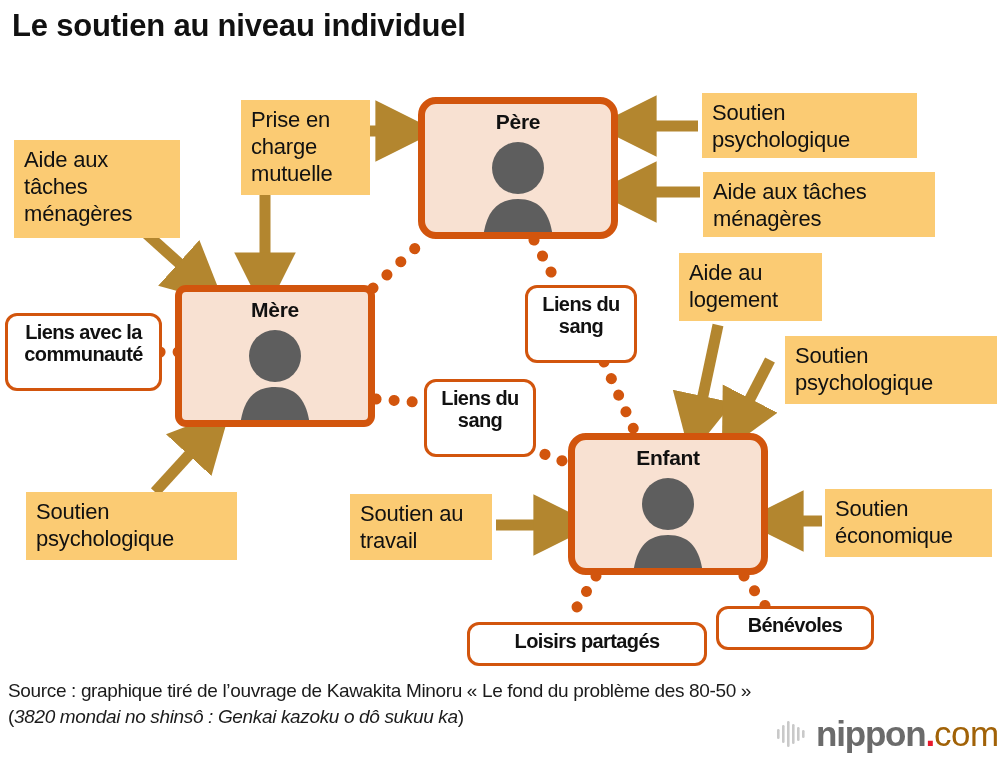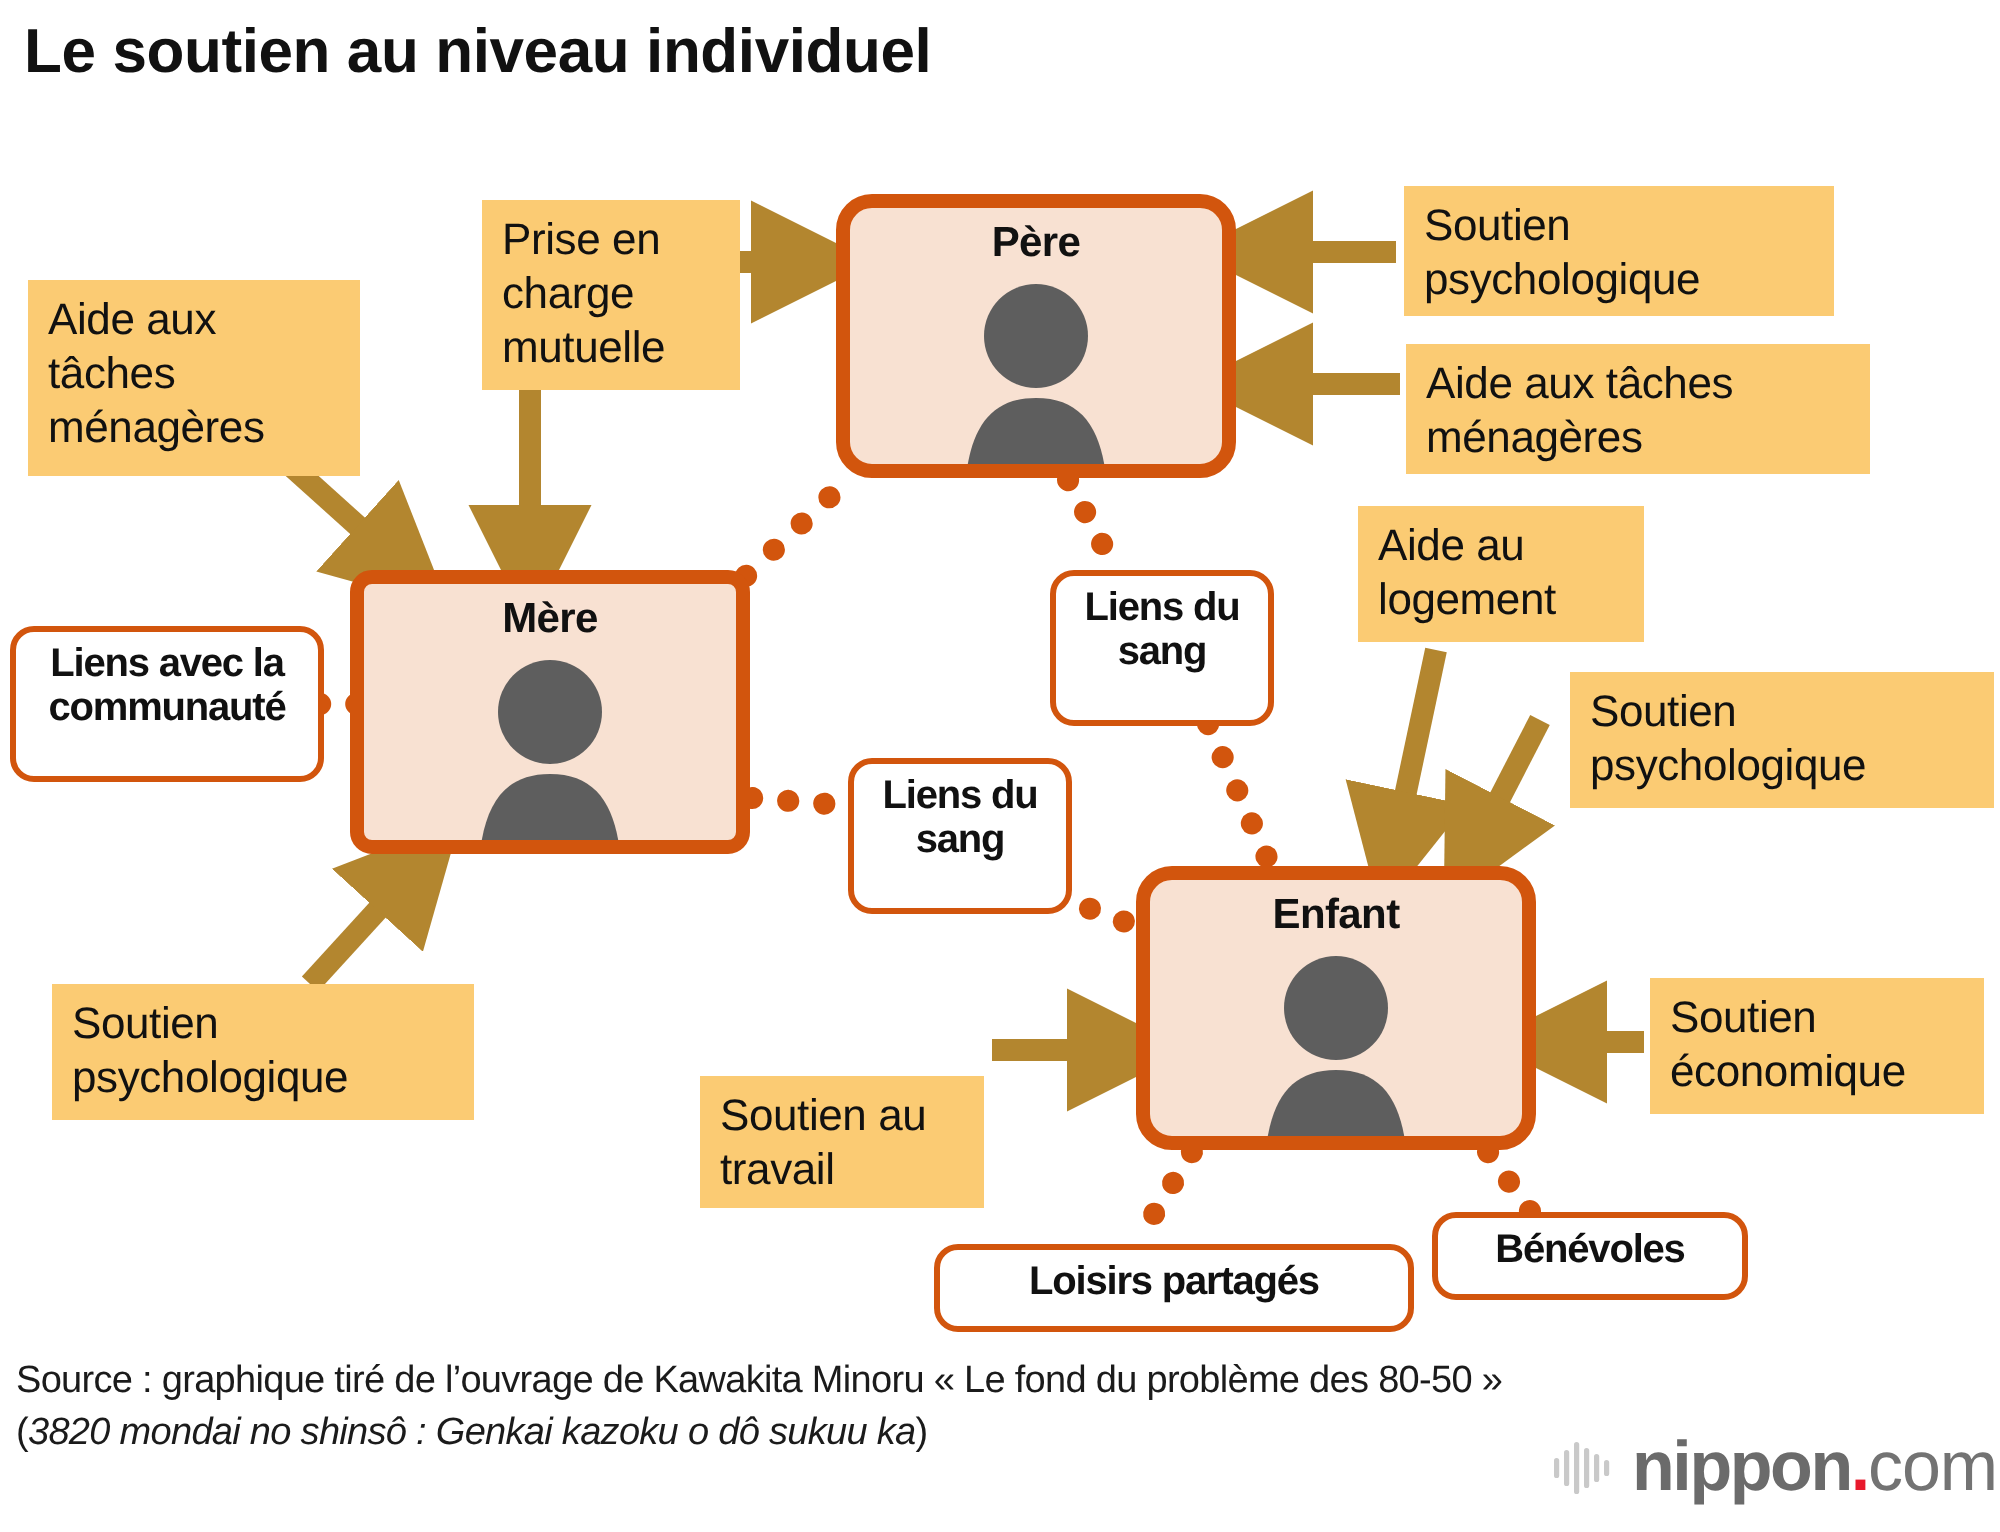--- a/index.html
+++ b/index.html
@@ -122,21 +122,21 @@
   }
   .logo-mark { display:block; }
   .logo-text {
     font-size: 35px;
     font-weight: bold;
     letter-spacing: -1.2px;
     line-height: 1;
   }
   .logo-nippon { color: #6b6b6b; }
   .logo-dot { color: #E8192C; }
-  .logo-com { color: #737373; font-weight: normal; letter-spacing: -0.5px; }
+  .logo-com { color: #a16207; font-weight: normal; letter-spacing: -0.5px; }
 </style>
 </head>
 <body>
 
 <div id="canvas">
 
   <div class="page-title">Le soutien au niveau individuel</div>
 
   <svg id="wires" viewBox="0 0 1000 766" xmlns="http://www.w3.org/2000/svg">
     <defs>
@@ -249,21 +249,21 @@
   <div class="ybox" style="left:702px; top:93px; width:215px; height:65px;">Soutien psychologique</div>
 
   <div class="ybox" style="left:703px; top:172px; width:232px; height:65px;">Aide aux tâches ménagères</div>
 
   <div class="ybox" style="left:679px; top:253px; width:143px; height:68px;">Aide au logement</div>
 
   <div class="ybox" style="left:785px; top:336px; width:212px; height:68px;">Soutien psychologique</div>
 
   <div class="ybox" style="left:26px; top:492px; width:211px; height:68px;">Soutien psychologique</div>
 
-  <div class="ybox" style="left:350px; top:494px; width:142px; height:66px;margin-top:44px;">Soutien au travail</div>
+  <div class="ybox" style="left:350px; top:494px; width:142px; height:66px;">Soutien au travail</div>
 
   <div class="ybox" style="left:825px; top:489px; width:167px; height:68px;">Soutien économique</div>
 
   <div class="pill" style="left:5px; top:313px; width:157px; height:78px;">Liens avec la communauté</div>
 
   <div class="pill center" style="left:525px; top:285px; width:112px; height:78px;">Liens du sang</div>
 
   <div class="pill center" style="left:424px; top:379px; width:112px; height:78px;">Liens du sang</div>
 
   <div class="pill center" style="left:467px; top:622px; width:240px; height:44px;">Loisirs partagés</div>

